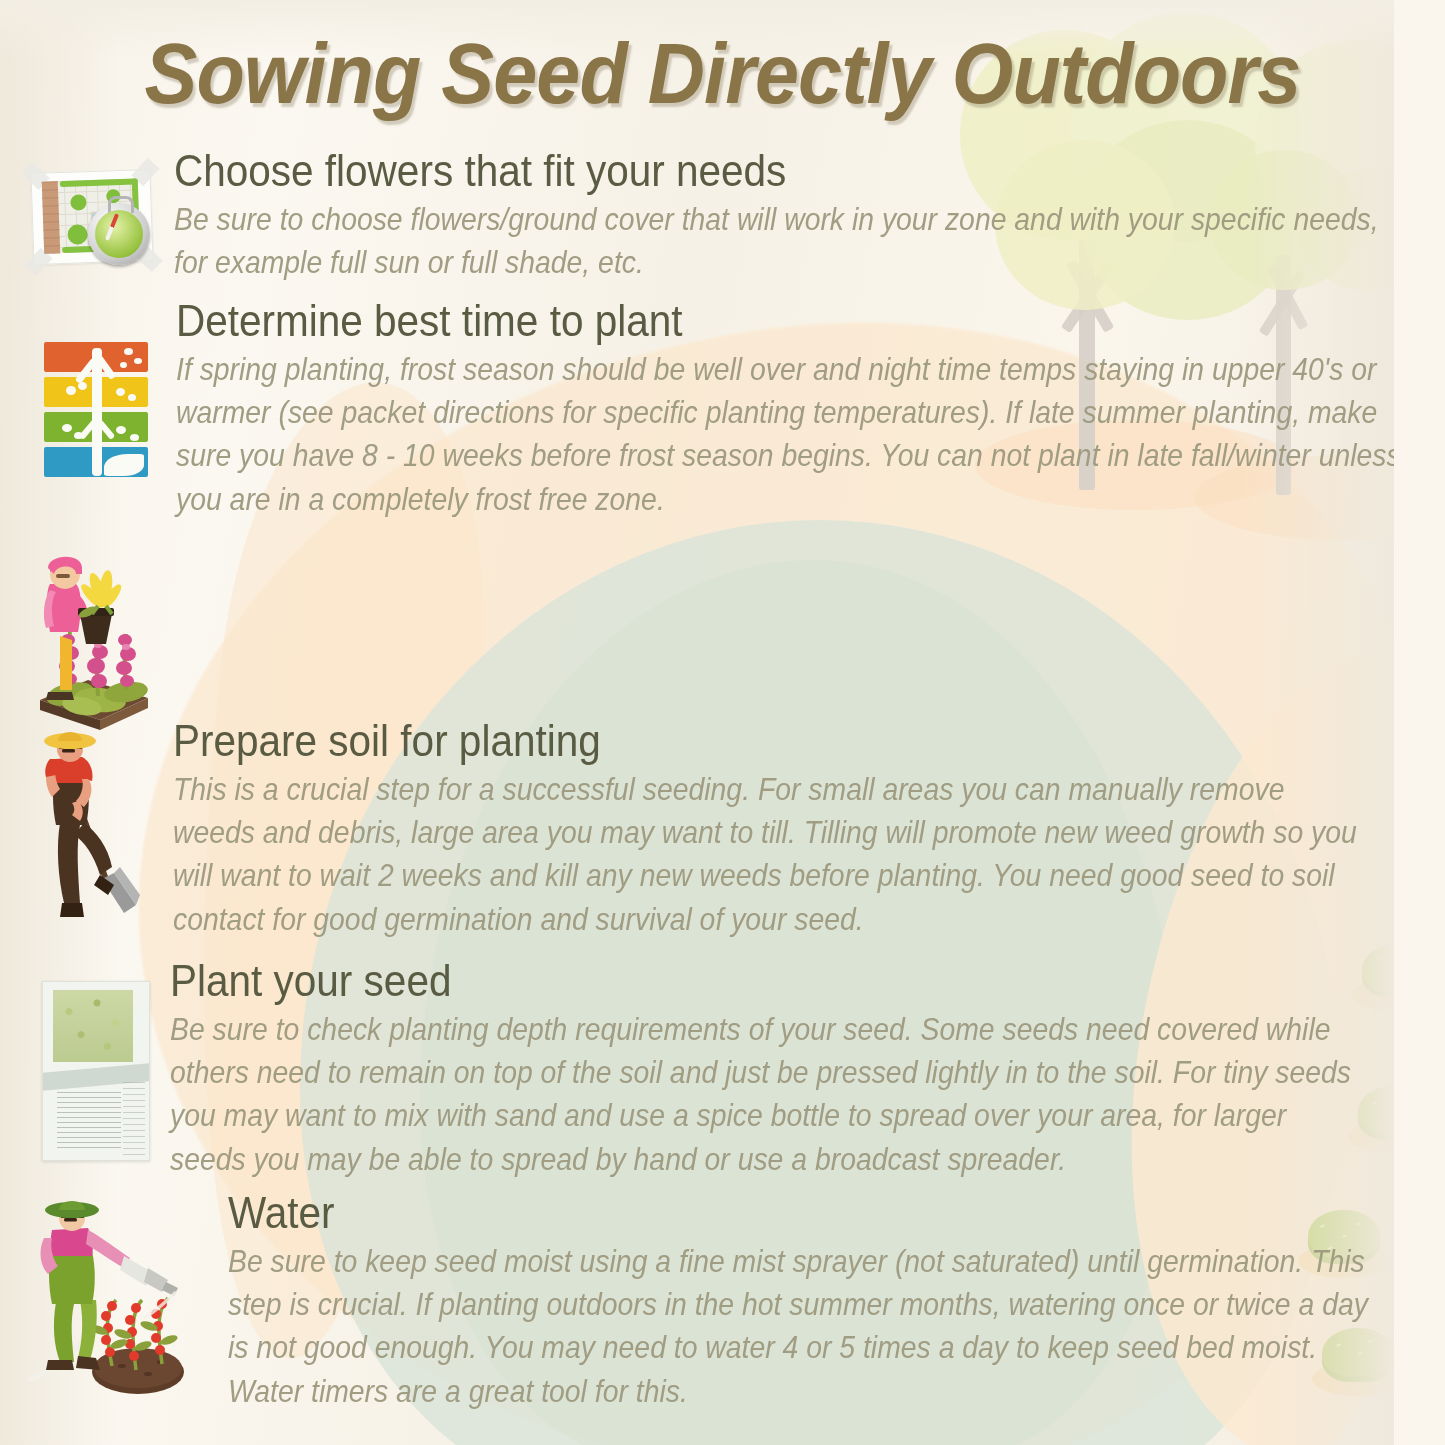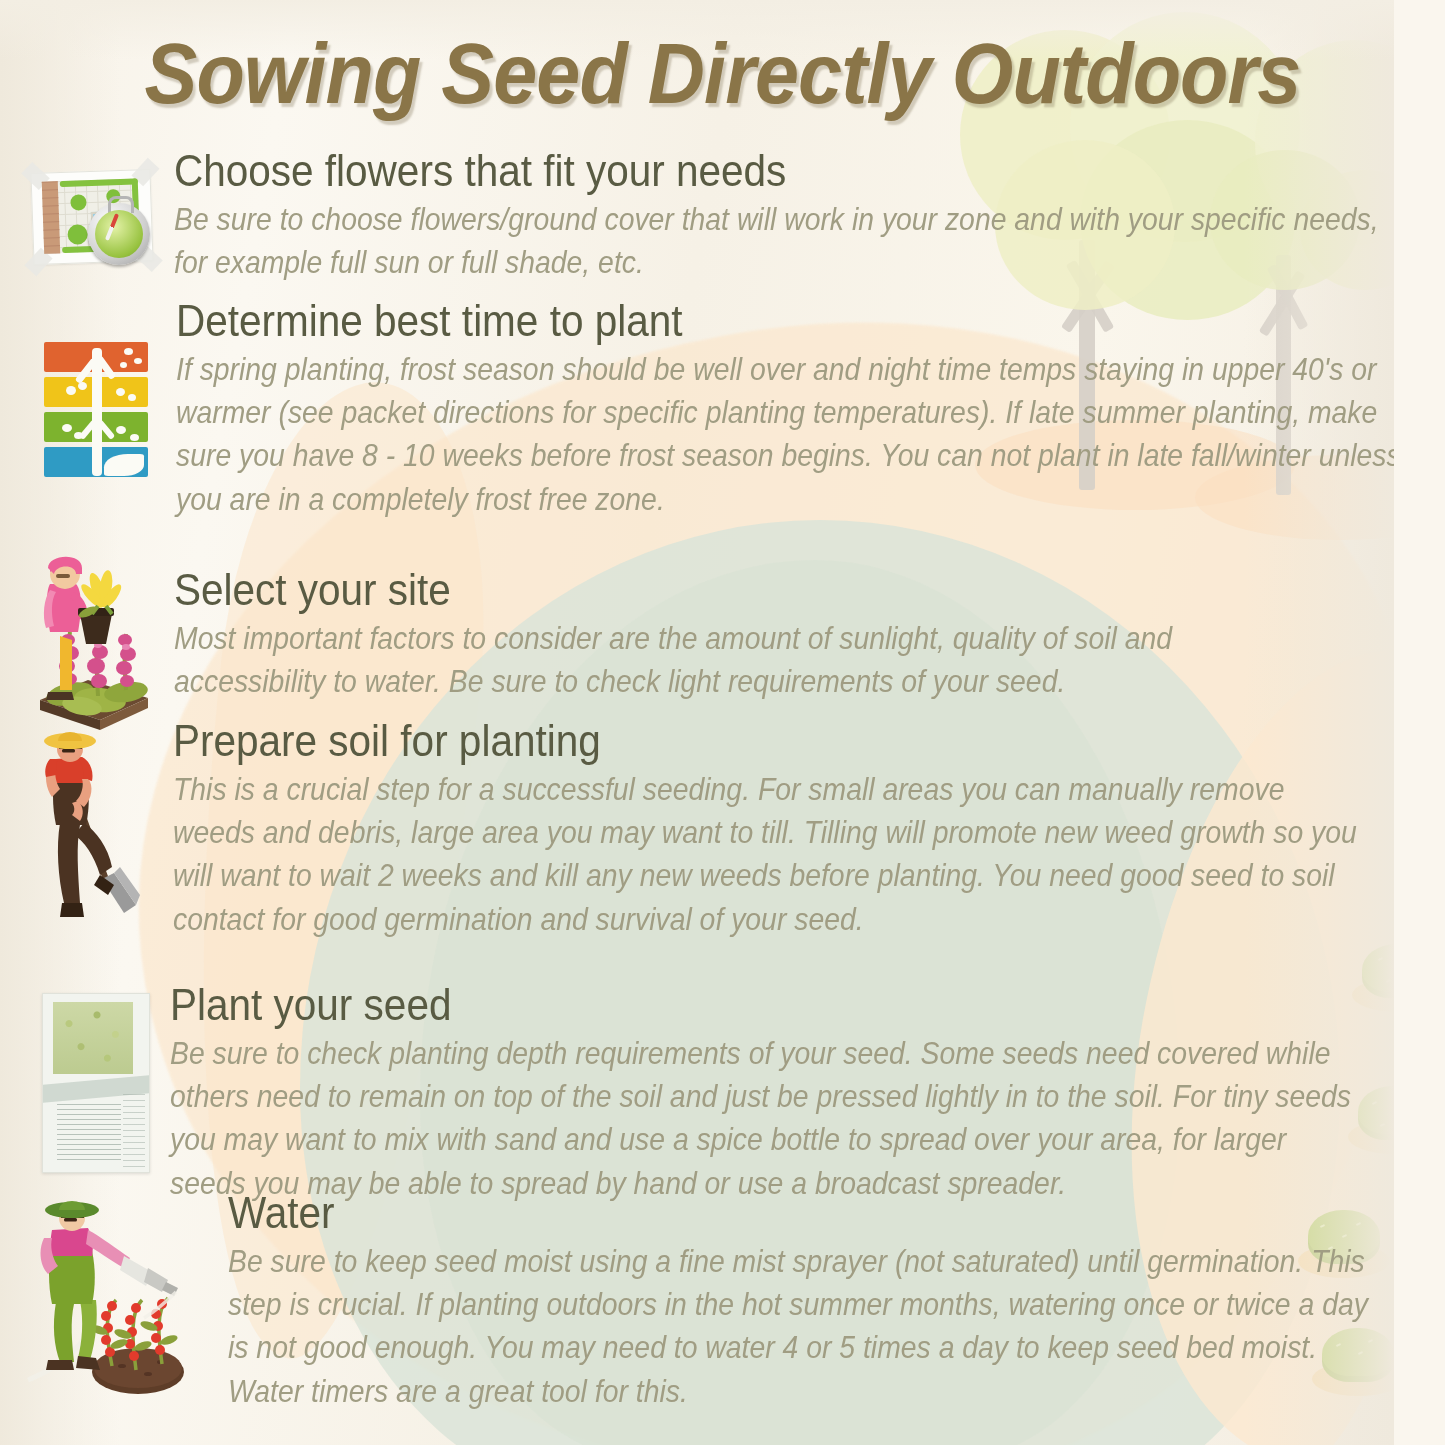--- a/index.html
+++ b/index.html
@@ -348,24 +348,20 @@
         <g fill="#f4d83f">
           <ellipse cx="72" cy="50" rx="6" ry="18" transform="rotate(-20 72 50)"></ellipse>
           <ellipse cx="80" cy="46" rx="6" ry="16" transform="rotate(8 80 46)"></ellipse>
           <ellipse cx="66" cy="56" rx="5" ry="15" transform="rotate(-42 66 56)"></ellipse>
           <ellipse cx="86" cy="56" rx="5" ry="14" transform="rotate(36 86 56)"></ellipse>
         </g>
         <path d="M72,66 L66,74 M80,66 L86,74" stroke="#7aa03a" stroke-width="4"></path>
         <ellipse cx="62" cy="72" rx="10" ry="4" fill="#8aa03a" transform="rotate(-25 62 72)"></ellipse>
       </svg>
     </div>
-    <div class="txt" style="width:1240px;">
-      <p class="head">Select your site</p>
-      <p class="body" style="width:1200px;">Most important factors to consider are the amount of sunlight, quality of soil and accessibility to water. Be sure to check light  requirements of your seed.</p>
-    </div>
   </div>
 
   <div class="step" style="left:26px;top:718px;width:1390px;">
     <div class="icon-box ic4" style="margin-right:22px;">
       <svg width="125" height="205" viewBox="0 0 125 205">
 
         <path d="M58,92 L82,158" stroke="#5a3f2a" stroke-width="6" stroke-linecap="round"></path>
         <path d="M76,152 L98,186 L110,178 L88,146 Z" fill="#9a9a9a"></path>
         <path d="M88,146 L110,178 L114,168 L94,140 Z" fill="#b4b4b4"></path>
 
@@ -401,21 +397,21 @@
 
   <div class="step" style="left:40px;top:958px;width:1390px;">
     <div class="icon-box ic5" style="margin-right:20px;">
       <div class="packet">
         <div class="packet-photo"></div>
         <div class="packet-band"></div>
         <div class="packet-lines"></div>
         <div class="packet-side"></div>
       </div>
     </div>
-    <div class="txt" style="width:1250px;margin-top:24px;">
+    <div class="txt" style="width:1250px;">
       <p class="head">Plant your seed</p>
       <p class="body" style="width:1270px;">Be sure to check planting depth requirements of  your seed.  Some seeds need covered while others need to remain on top of the soil and just be pressed lightly in to the  soil. For tiny seeds you may want to mix with sand and use a spice bottle to spread over your area, for larger seeds you may be able to spread by hand or use a broadcast spreader.</p>
     </div>
   </div>
 
   <div class="step" style="left:26px;top:1190px;width:1390px;">
     <div class="icon-box ic6" style="margin-right:10px;">
       <svg width="160" height="215" viewBox="0 0 160 215">
 
         <ellipse cx="112" cy="178" rx="46" ry="22" fill="#5e3d28"></ellipse>

